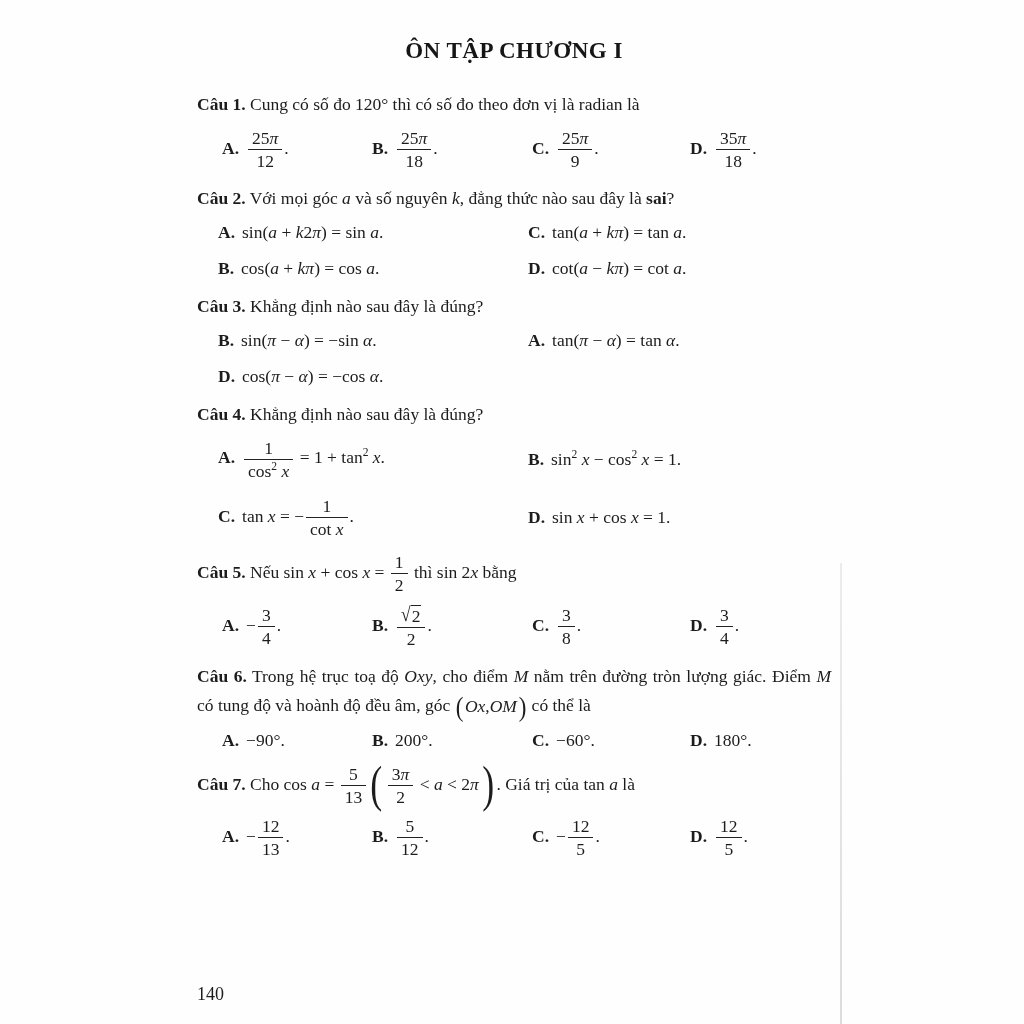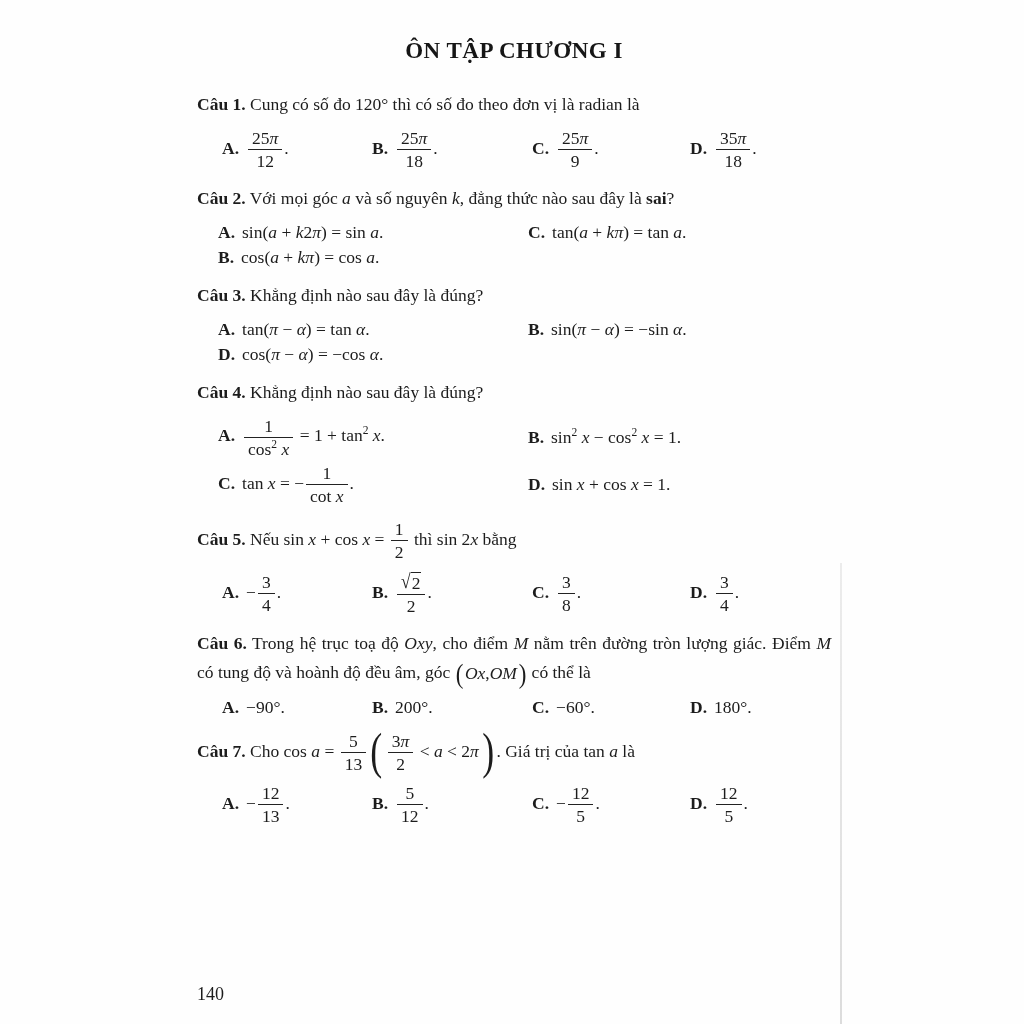--- a/index.html
+++ b/index.html
@@ -15,21 +15,21 @@
   .title{
     text-align:center;font-weight:bold;font-size:23px;
     letter-spacing:0.5px;margin:0 0 26px 0;color:#161616;
   }
   .question{margin:0;}
   .stem{font-size:17.5px;line-height:1.65;color:#1c1c1c;}
   .stem.justify{text-align:justify;}
   .qlabel{font-weight:bold;}
   .options{display:grid;align-items:center;margin:9px 0 13px 25px;font-size:17.5px;}
   .options.row4{grid-template-columns:150px 160px 158px auto;}
-  .options.grid2{grid-template-columns:310px auto;row-gap:4px;margin-left:21px;}
+  .options.grid2{grid-template-columns:310px auto;row-gap:15px;margin-left:21px;}
   .option{white-space:nowrap;}
   .okey{font-weight:bold;margin-right:7px;}
   
   .frac{
     display:inline-block;text-align:center;vertical-align:middle;
     padding:0 2px;line-height:1.15;
   }
   .frac .num{display:block;padding:0 4px 1px 4px;}
   .frac .den{display:block;border-top:1.2px solid #222;padding:1px 4px 0 4px;}
   
@@ -67,27 +67,28 @@
             <span class="option"><b class="okey">C.</b><span class="oval"><span class="frac"><span class="num"><span>25</span><span style="font-style: italic;">π</span></span><span class="den"><span>9</span></span></span><span>.</span></span></span>
             <span class="option"><b class="okey">D.</b><span class="oval"><span class="frac"><span class="num"><span>35</span><span style="font-style: italic;">π</span></span><span class="den"><span>18</span></span></span><span>.</span></span></span>
           </div>
         </div>
         <div class="question">
           <div class="stem"><b class="qlabel">Câu 2.</b> <span class="stem-text"><span>Với mọi góc </span><span style="font-style: italic;">a</span><span> và số nguyên </span><span style="font-style: italic;">k</span><span>, đẳng thức nào sau đây là </span><span style="font-weight: bold;">sai</span><span>?</span></span></div>
           <div class="options grid2">
             <span class="option"><b class="okey">A.</b><span class="oval"><span>sin(</span><span style="font-style: italic;">a</span><span> + </span><span style="font-style: italic;">k</span><span>2</span><span style="font-style: italic;">π</span><span>) = sin </span><span style="font-style: italic;">a</span><span>.</span></span></span>
             <span class="option"><b class="okey">C.</b><span class="oval"><span>tan(</span><span style="font-style: italic;">a</span><span> + </span><span style="font-style: italic;">kπ</span><span>) = tan </span><span style="font-style: italic;">a</span><span>.</span></span></span>
             <span class="option"><b class="okey">B.</b><span class="oval"><span>cos(</span><span style="font-style: italic;">a</span><span> + </span><span style="font-style: italic;">kπ</span><span>) = cos </span><span style="font-style: italic;">a</span><span>.</span></span></span>
+            <span class="option"><b class="okey">D.</b><span class="oval"><span>cot(</span><span style="font-style: italic;">a</span><span> − </span><span style="font-style: italic;">kπ</span><span>) = cot </span><span style="font-style: italic;">a</span><span>.</span></span></span>
           </div>
         </div>
         <div class="question">
           <div class="stem"><b class="qlabel">Câu 3.</b> <span class="stem-text"><span>Khẳng định nào sau đây là đúng?</span></span></div>
           <div class="options grid2">
+            <span class="option"><b class="okey">B.</b><span class="oval"><span>sin(</span><span style="font-style: italic;">π</span><span> − </span><span style="font-style: italic;">α</span><span>) = −sin </span><span style="font-style: italic;">α</span><span>.</span></span></span>
             <span class="option"><b class="okey">A.</b><span class="oval"><span>tan(</span><span style="font-style: italic;">π</span><span> − </span><span style="font-style: italic;">α</span><span>) = tan </span><span style="font-style: italic;">α</span><span>.</span></span></span>
-            <span class="option"><b class="okey">B.</b><span class="oval"><span>sin(</span><span style="font-style: italic;">π</span><span> − </span><span style="font-style: italic;">α</span><span>) = −sin </span><span style="font-style: italic;">α</span><span>.</span></span></span>
             <span class="option"><b class="okey">D.</b><span class="oval"><span>cos(</span><span style="font-style: italic;">π</span><span> − </span><span style="font-style: italic;">α</span><span>) = −cos </span><span style="font-style: italic;">α</span><span>.</span></span></span>
           </div>
         </div>
         <div class="question">
           <div class="stem"><b class="qlabel">Câu 4.</b> <span class="stem-text"><span>Khẳng định nào sau đây là đúng?</span></span></div>
           <div class="options grid2">
             <span class="option"><b class="okey">A.</b><span class="oval"><span class="frac"><span class="num"><span>1</span></span><span class="den"><span>cos</span><sup>2</sup><span> </span><span style="font-style: italic;">x</span></span></span><span> = 1 + tan</span><sup>2</sup><span> </span><span style="font-style: italic;">x</span><span>.</span></span></span>
             <span class="option"><b class="okey">B.</b><span class="oval"><span>sin</span><sup>2</sup><span> </span><span style="font-style: italic;">x</span><span> − cos</span><sup>2</sup><span> </span><span style="font-style: italic;">x</span><span> = 1.</span></span></span>
             <span class="option"><b class="okey">C.</b><span class="oval"><span>tan </span><span style="font-style: italic;">x</span><span> = −</span><span class="frac"><span class="num"><span>1</span></span><span class="den"><span>cot </span><span style="font-style: italic;">x</span></span></span><span>.</span></span></span>
             <span class="option"><b class="okey">D.</b><span class="oval"><span>sin </span><span style="font-style: italic;">x</span><span> + cos </span><span style="font-style: italic;">x</span><span> = 1.</span></span></span>

